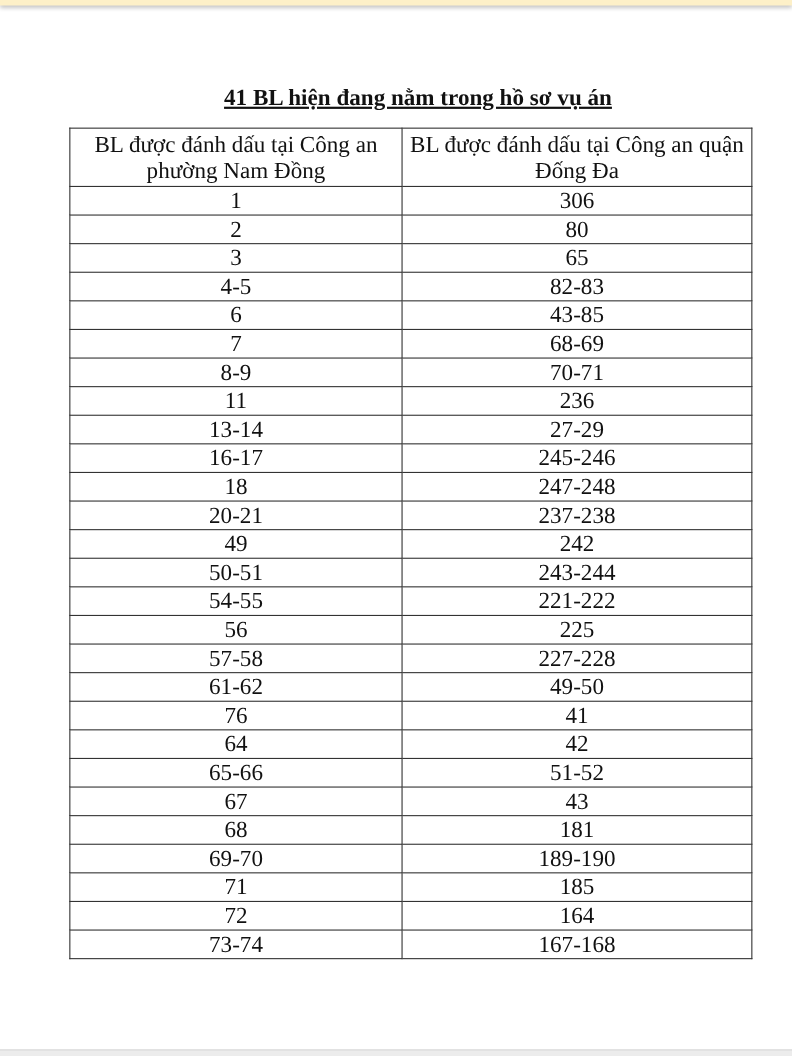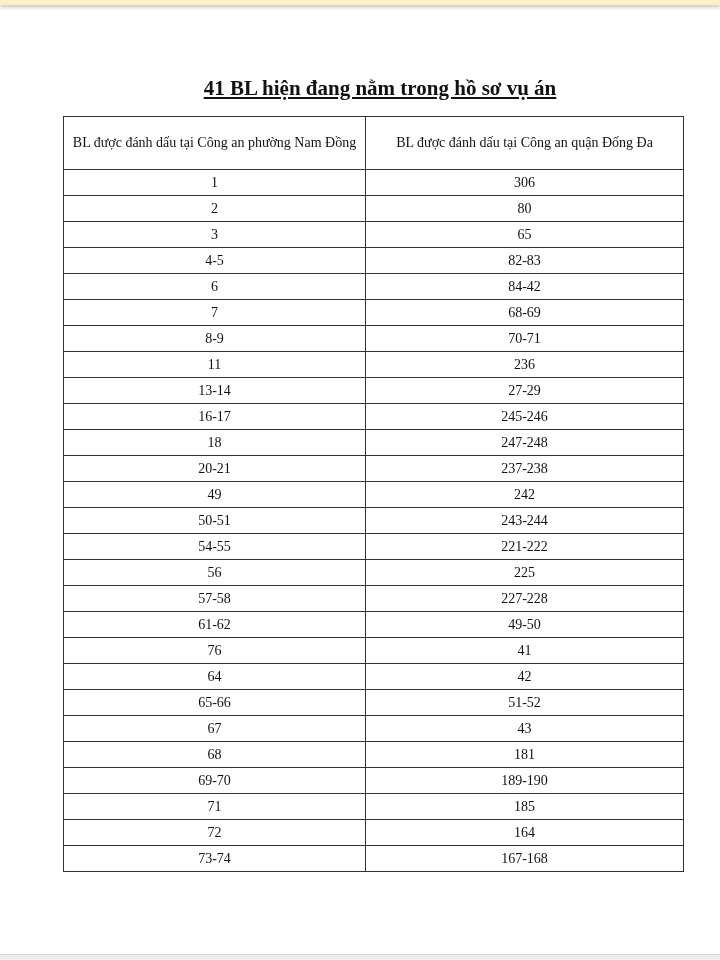--- a/index.html
+++ b/index.html
@@ -15,21 +15,21 @@
       position: absolute; left: 0; top: 954px; width: 720px; height: 6px;
       background: #ececec; border-top: 1px solid #d8d8d8;
     }
     .title {
       position: absolute; left: 0; top: 76px; width: 760px; text-align: center;
       font-weight: bold; font-size: 21px; text-decoration: underline;
       letter-spacing: 0;
     }
     table.doc-table {
       position: absolute; left: 63px; top: 116px; width: 621px;
-      border-collapse: collapse; font-size: 14px;
+      border-collapse: collapse; font-size: 21px;
     }
     table.doc-table th, table.doc-table td {
       border: 1px solid #333; text-align: center; padding: 0; line-height: 25px;
     }
     table.doc-table th { font-weight: normal; line-height: 24px; height: 52px; }
     table.doc-table td { height: 25px; }
     .col1 { width: 302px; }
     .col2 { width: 318px; margin-top: 12px; }
   </style>
 </head>
@@ -58,21 +58,21 @@
       <tr>
         <td>3</td>
         <td>65</td>
       </tr>
       <tr>
         <td>4-5</td>
         <td>82-83</td>
       </tr>
       <tr>
         <td>6</td>
-        <td>84-42</td>
+        <td>43-85</td>
       </tr>
       <tr>
         <td>7</td>
         <td>68-69</td>
       </tr>
       <tr>
         <td>8-9</td>
         <td>70-71</td>
       </tr>
       <tr>

